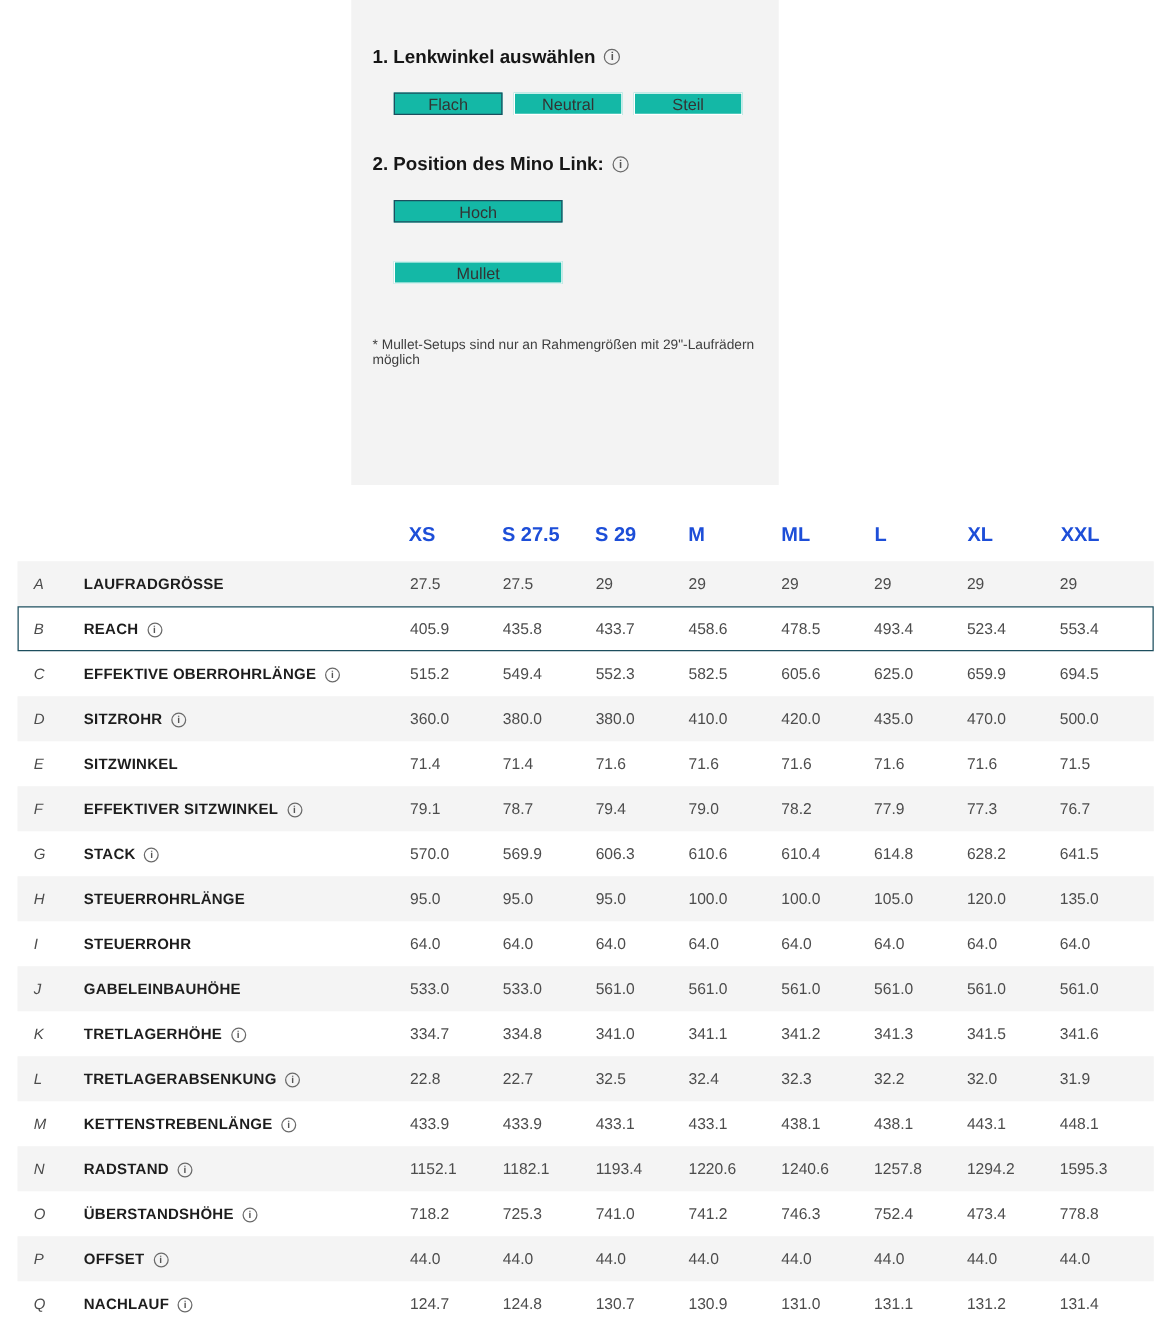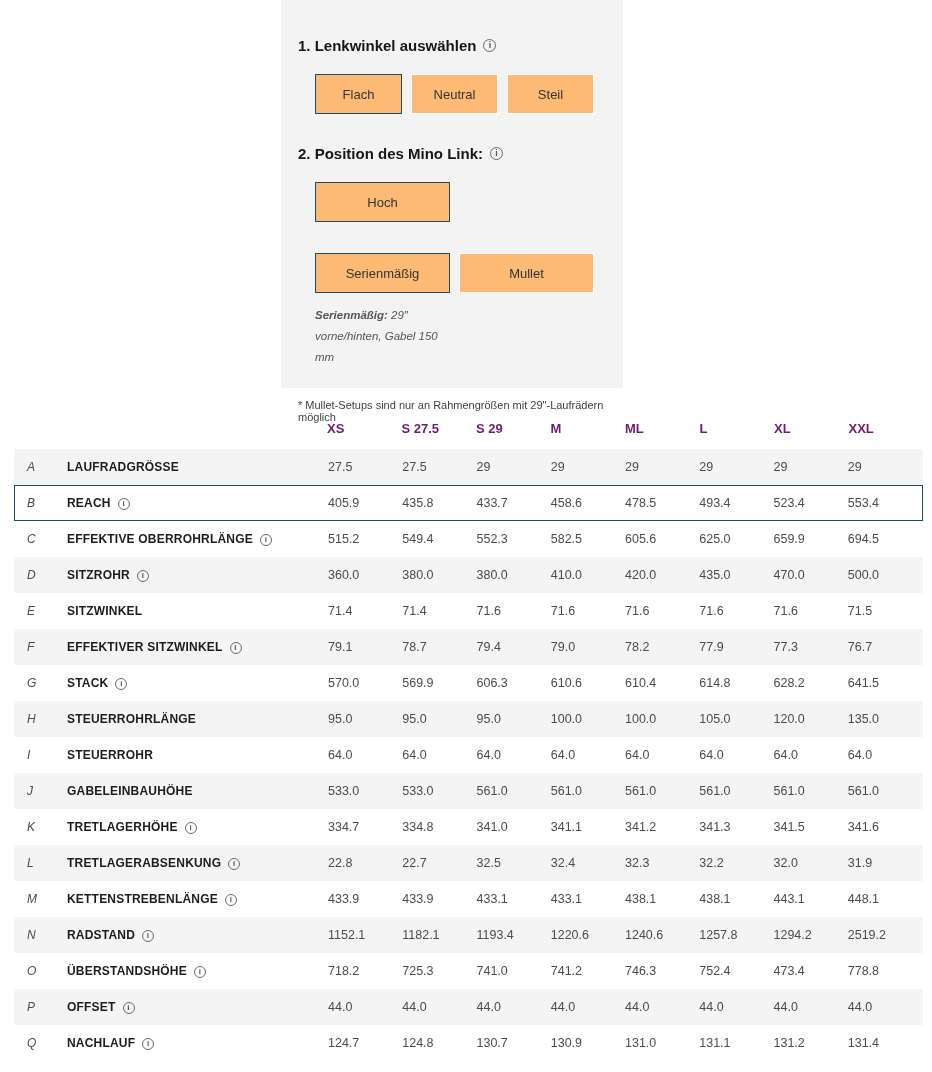--- a/index.html
+++ b/index.html
@@ -16,21 +16,21 @@
   }
   .sel-group { margin-bottom:31px;margin-top:24px; }
   .sel-heading {
     font-size:15px; font-weight:bold; color:#161616; margin-bottom:20px;
     display:flex; align-items:center;
   }
   .sel-options { display:grid; gap:9px; margin-left:17px; margin-right:11px; }
   .sel-options.cols3 { grid-template-columns:repeat(3,1fr); }
   .sel-options.cols2 { grid-template-columns:repeat(2,1fr); }
   .sel-btn {
-    height:40px; background:#fdba74; border:1.5px solid #fff; cursor:pointer;
+    height:18px; background:#14b8a6; border:1.5px solid #fff; cursor:pointer;
     font-family:"Liberation Sans", sans-serif; font-size:13px; color:#333;
     display:flex; align-items:center; justify-content:center;
   }
   .sel-btn.selected { border-color:#1c4e5e; }
   .sel-descs {
     display:grid; grid-template-columns:repeat(2,1fr); gap:9px;
     margin:12px 11px 0 17px;
   }
   .desc-col { font-size:11.5px; font-style:italic; color:#555; line-height:21px; }
   .desc-term { font-weight:bold; }
@@ -45,21 +45,21 @@
   }
   .sel-heading .info { width:13px; height:13px; min-width:13px; font-size:9px; }
 
   
   .geo-table { position:absolute; left:14px; top:408px; width:909px; }
   .geo-grid-row {
     display:grid; grid-template-columns:52px 261px repeat(8,1fr);
     align-items:center;
   }
   .geo-head { height:41px; }
-  .geo-head .size-cell { font-size:13px; font-weight:bold; color:#701a75; }
+  .geo-head .size-cell { font-size:16px; font-weight:bold; color:#1d4ed8; }
   .geo-row { height:36px; border:1px solid transparent; }
   .geo-row.shaded { background:#f4f4f4; }
   .geo-row.highlighted { background:#fff; border:1px solid #1c4e5e; }
   .cell-letter { font-size:12px; font-style:italic; color:#4c4c4c; padding-left:12px; }
   .cell-label {
     font-size:12px; font-weight:bold; color:#1d1d1d; letter-spacing:.2px;
     display:flex; align-items:flex-end; white-space:nowrap;
   }
   .cell-value { font-size:12.5px; color:#4c4c4c; }
 </style>
@@ -83,25 +83,23 @@
         <div class="sel-heading">
           <span>2. Position des Mino Link:</span>
           <span class="info">i</span>
         </div>
         <div class="sel-options cols2">
           <button class="sel-btn selected">Hoch</button>
         </div>
       </div>
       <div class="sel-group">
         <div class="sel-options cols2">
-          <button class="sel-btn selected">Serienmäßig</button>
           <button class="sel-btn">Mullet</button>
         </div>
         <div class="sel-descs">
-          <div class="desc-col"><span class="desc-term">Serienmäßig:</span> 29″ vorne/hinten, Gabel 150 mm</div>
         </div>
       </div>
     </div>
   <div class="footnote">* Mullet-Setups sind nur an Rahmengrößen mit 29"-Laufrädern möglich</div>
 </div>
 
 <div class="geo-table">
   <div class="geo-grid-row geo-head" id="table-head">
       <div></div>
       <div></div>
@@ -311,21 +309,21 @@
           <span>RADSTAND</span>
           <span class="info">i</span>
         </div>
         <div class="cell-value">1152.1</div>
         <div class="cell-value">1182.1</div>
         <div class="cell-value">1193.4</div>
         <div class="cell-value">1220.6</div>
         <div class="cell-value">1240.6</div>
         <div class="cell-value">1257.8</div>
         <div class="cell-value">1294.2</div>
-        <div class="cell-value">2519.2</div>
+        <div class="cell-value">1595.3</div>
       </div>
       <div class="geo-grid-row geo-row">
         <div class="cell-letter">O</div>
         <div class="cell-label">
           <span>ÜBERSTANDSHÖHE</span>
           <span class="info">i</span>
         </div>
         <div class="cell-value">718.2</div>
         <div class="cell-value">725.3</div>
         <div class="cell-value">741.0</div>

